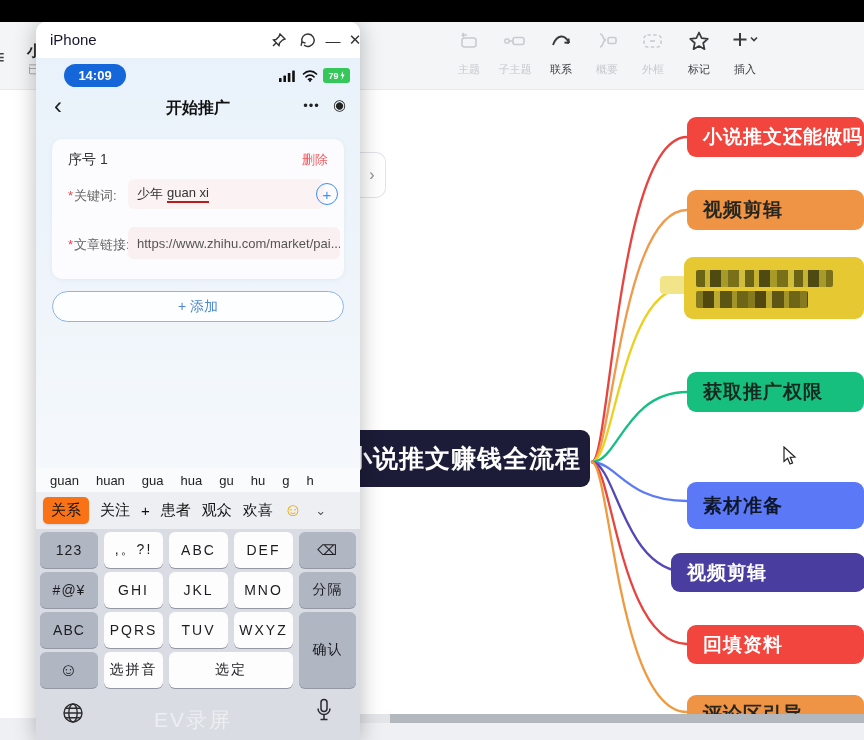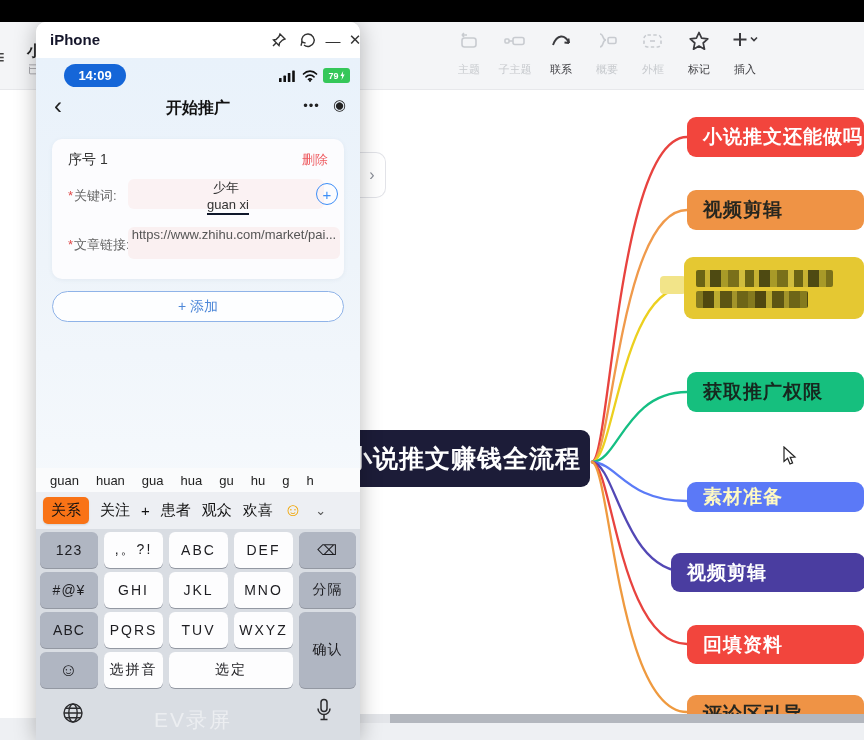--- a/index.html
+++ b/index.html
@@ -48,21 +48,21 @@
 
   
   .side-tab { position:absolute; left:359px; top:152px; width:27px; height:46px; background:#fff;
     border:1px solid #e2e3e8; border-left:none; border-radius:0 10px 10px 0;
     display:flex; align-items:center; justify-content:center; color:#8b8f98; font-size:16px; z-index:5; }
 
   
   .win { position:absolute; left:36px; top:22px; width:324px; height:718px; background:#fff;
     border-radius:10px 10px 0 0; box-shadow:0 2px 22px rgba(0,0,0,.28); z-index:10; overflow:hidden; }
   .win-titlebar { position:relative; height:36px; background:#fff; }
-  .win-title { position:absolute; left:14px; top:9px; font-size:15px; font-weight:bold; color:#15162b; }
+  .win-title { position:absolute; left:14px; top:9px; font-size:15px; font-weight:normal; color:#15162b; }
   .win-btn { position:absolute; top:7px; width:22px; height:22px; display:flex; align-items:center;
     justify-content:center; color:#333; font-size:15px; }
 
   .screen { position:absolute; left:0; top:36px; width:324px; height:682px;
     background:linear-gradient(180deg,#e9f2fb 0%,#eef4fa 30%,#f7fafd 70%,#eef1f6 100%);padding-left:21px; }
 
   
   .time-pill { position:absolute; left:28px; top:6px; width:62px; height:23px; background:#1566d8;
     border-radius:13px; color:#fff; font-size:13px; font-weight:bold; display:flex; align-items:center; justify-content:center; }
   .stat-icons { position:absolute; right:10px; top:10px; display:flex; align-items:center; gap:5px; }
@@ -76,24 +76,24 @@
   .nav-dots { font-size:13px; letter-spacing:1px; }
   .nav-rec { font-size:15px; }
 
   
   .card { position:absolute; left:16px; top:81px; width:292px; height:140px; background:#fcfcfe;
     border-radius:10px; box-shadow:0 1px 4px rgba(80,100,140,.08); }
   .card-hd { position:absolute; left:16px; top:12px; font-size:14px; color:#333; }
   .card-del { position:absolute; right:16px; top:12px; font-size:13px; color:#ee5b60; }
   .f-label { position:absolute; left:16px; font-size:13px; color:#666; }
   .f-label .req { color:#e04a4a; margin-right:1px; }
-  .f-input { position:absolute; border-radius:6px; font-size:13px; color:#333; display:flex; align-items:center; padding:0 9px;flex-direction:column; }
+  .f-input { position:absolute; border-radius:6px; font-size:13px; color:#333; display:flex; align-items:center; padding:0 9px; }
   .kw-input { left:76px; top:40px; width:196px; height:30px; background:#fbf2f3; }
   .lk-input { left:76px; top:88px; width:212px; height:32px; background:#faf0f1; color:#555; overflow:hidden; white-space:nowrap; }
-  .compose { border-bottom:2px solid #0f172a; margin-left:4px; padding-bottom:1px; }
+  .compose { border-bottom:2px solid #b91c1c; margin-left:4px; padding-bottom:1px; }
   .plus-btn { position:absolute; right:6px; top:44px; width:22px; height:22px; border:1.5px solid #3e8ef7;
     border-radius:50%; color:#3e8ef7; font-size:15px; display:flex; align-items:center; justify-content:center; }
 
   .add-btn { position:absolute; left:16px; top:233px; width:292px; height:31px; background:#fdfeff;
     border:1.5px solid #8fb3e8; border-radius:16px; color:#4d87d8; font-size:14px;
     display:flex; align-items:center; justify-content:center; }
 
   
   .kbd { position:absolute; left:0; top:410px; width:324px; height:272px; background:#d9dde3; }
   .pinyin-row { position:absolute; left:0; top:0; width:324px; height:24px; background:#fafbfc;
@@ -232,21 +232,21 @@
   <div class="mnode" style="left: 687px; top: 190px; width: 177px; height: 40px; background: rgb(239, 147, 69); color: rgb(38, 38, 31);">视频剪辑</div>
 
   <div class="stub"></div>
   <div class="mnode" style="left: 684px; top: 257px; width: 180px; height: 62px; display: block; padding: 9px 12px; background: rgb(229, 200, 50);">
     <div class="mosaic-row" style="width:88%;"></div>
     <div class="mosaic-row r2" style="width:72%;"></div>
   </div>
 
   <div class="mnode" style="left: 687px; top: 372px; width: 177px; height: 40px; background: rgb(22, 191, 126); color: rgb(22, 40, 31);">获取推广权限</div>
 
-  <div class="mnode" style="left: 687px; top: 482px; width: 177px; height: 30px; background: rgb(91, 121, 247); color: #fef9c3;">素材准备</div>
+  <div class="mnode" style="left: 687px; top: 482px; width: 177px; height: 47px; background: rgb(91, 121, 247); color: #0f172a;">素材准备</div>
 
   <div class="mnode" style="left: 671px; top: 553px; width: 194px; height: 39px; background: rgb(74, 61, 160); color: rgb(255, 255, 255); padding-left: 16px;">视频剪辑</div>
 
   <div class="mnode" style="left: 687px; top: 625px; width: 177px; height: 39px; background: rgb(242, 69, 61); color: rgb(255, 255, 255);">回填资料</div>
 
   <div class="mnode" style="left: 687px; top: 695px; width: 177px; height: 38px; background: rgb(239, 147, 69); color: rgb(38, 38, 31);">评论区引导</div>
 
   <div class="app-bottom"></div>
   <div class="hscroll-track">
     <div class="hscroll-thumb"></div>

